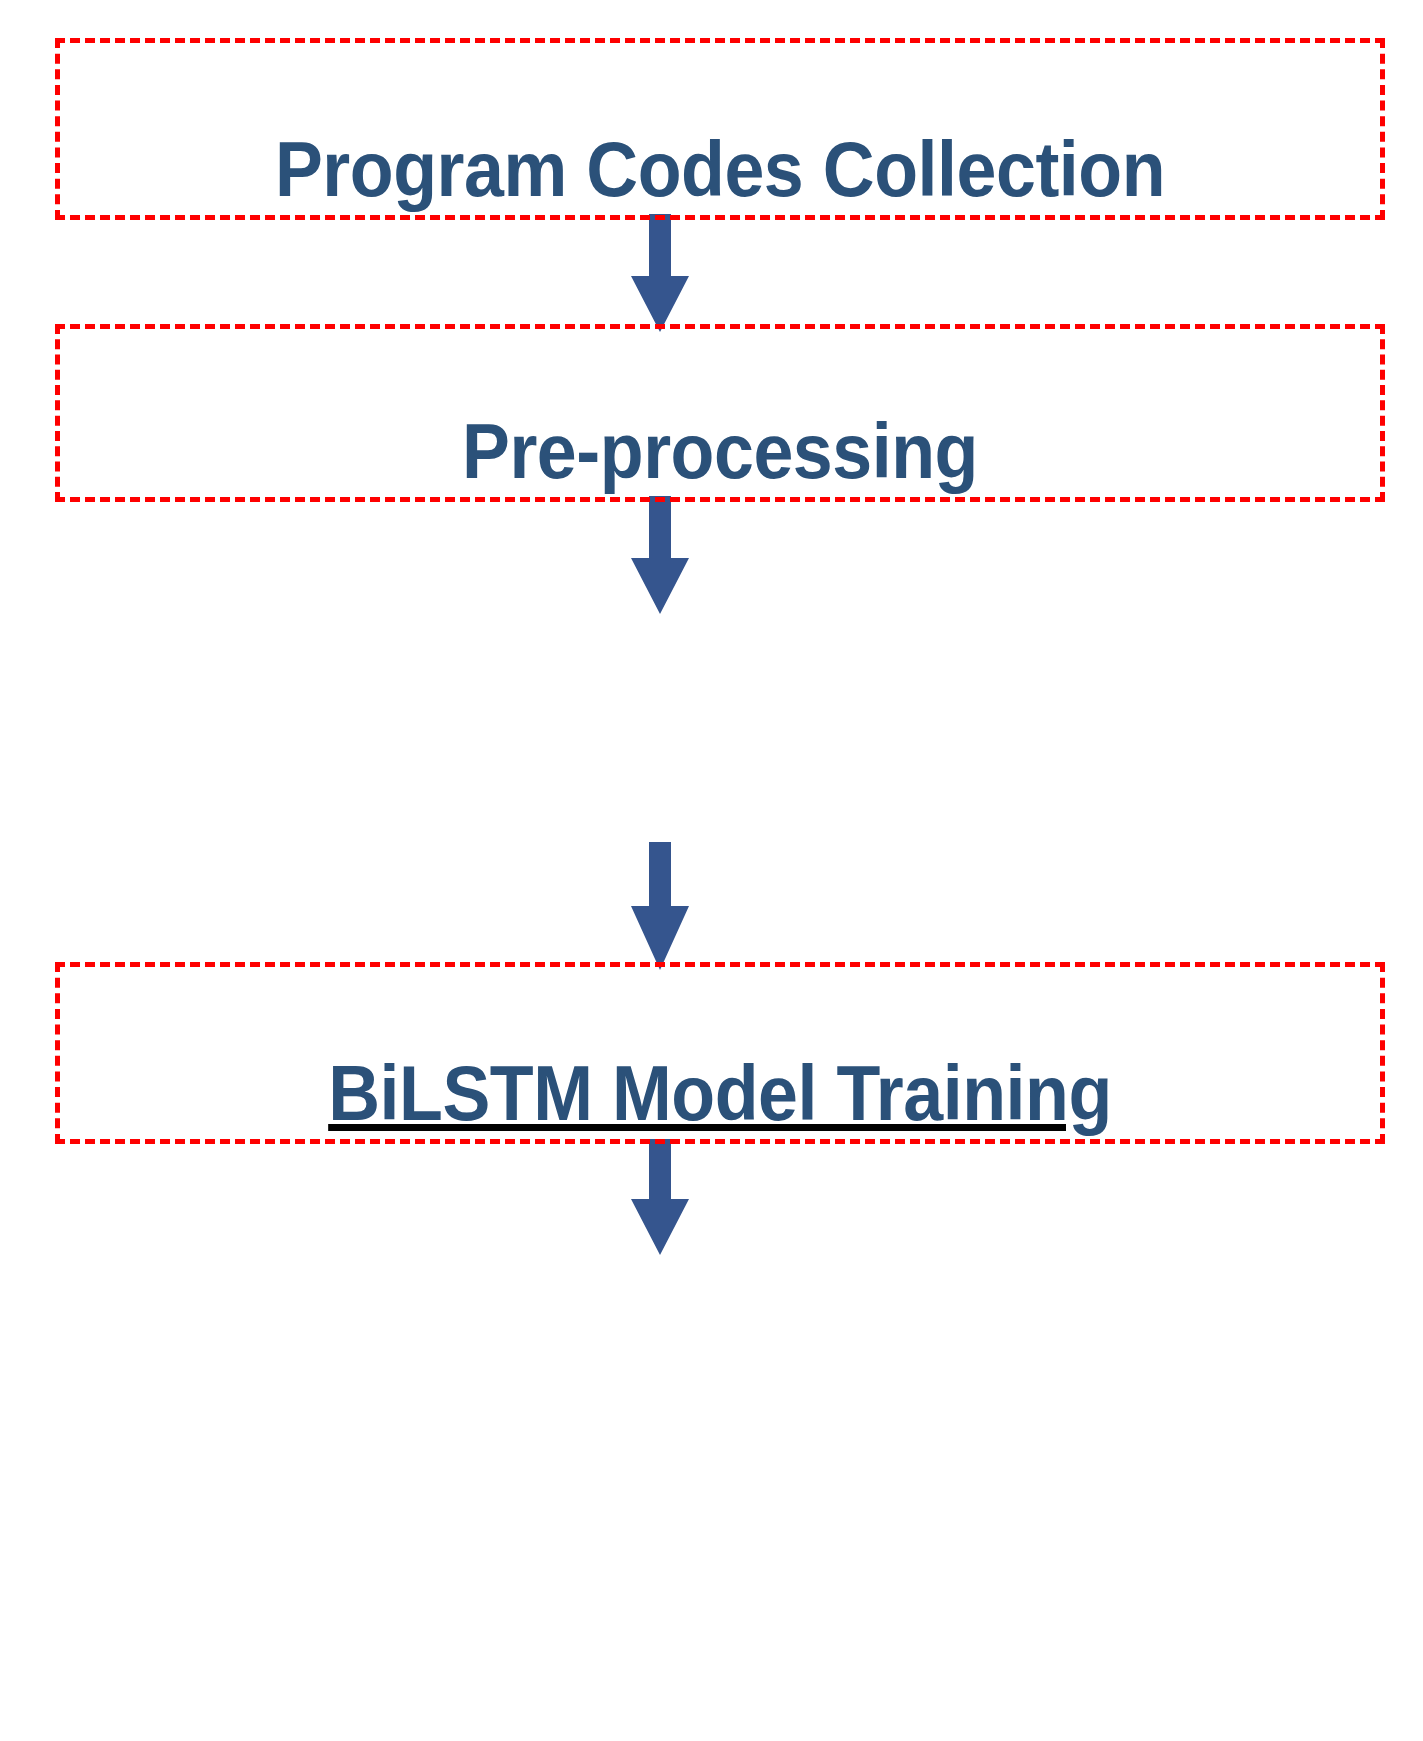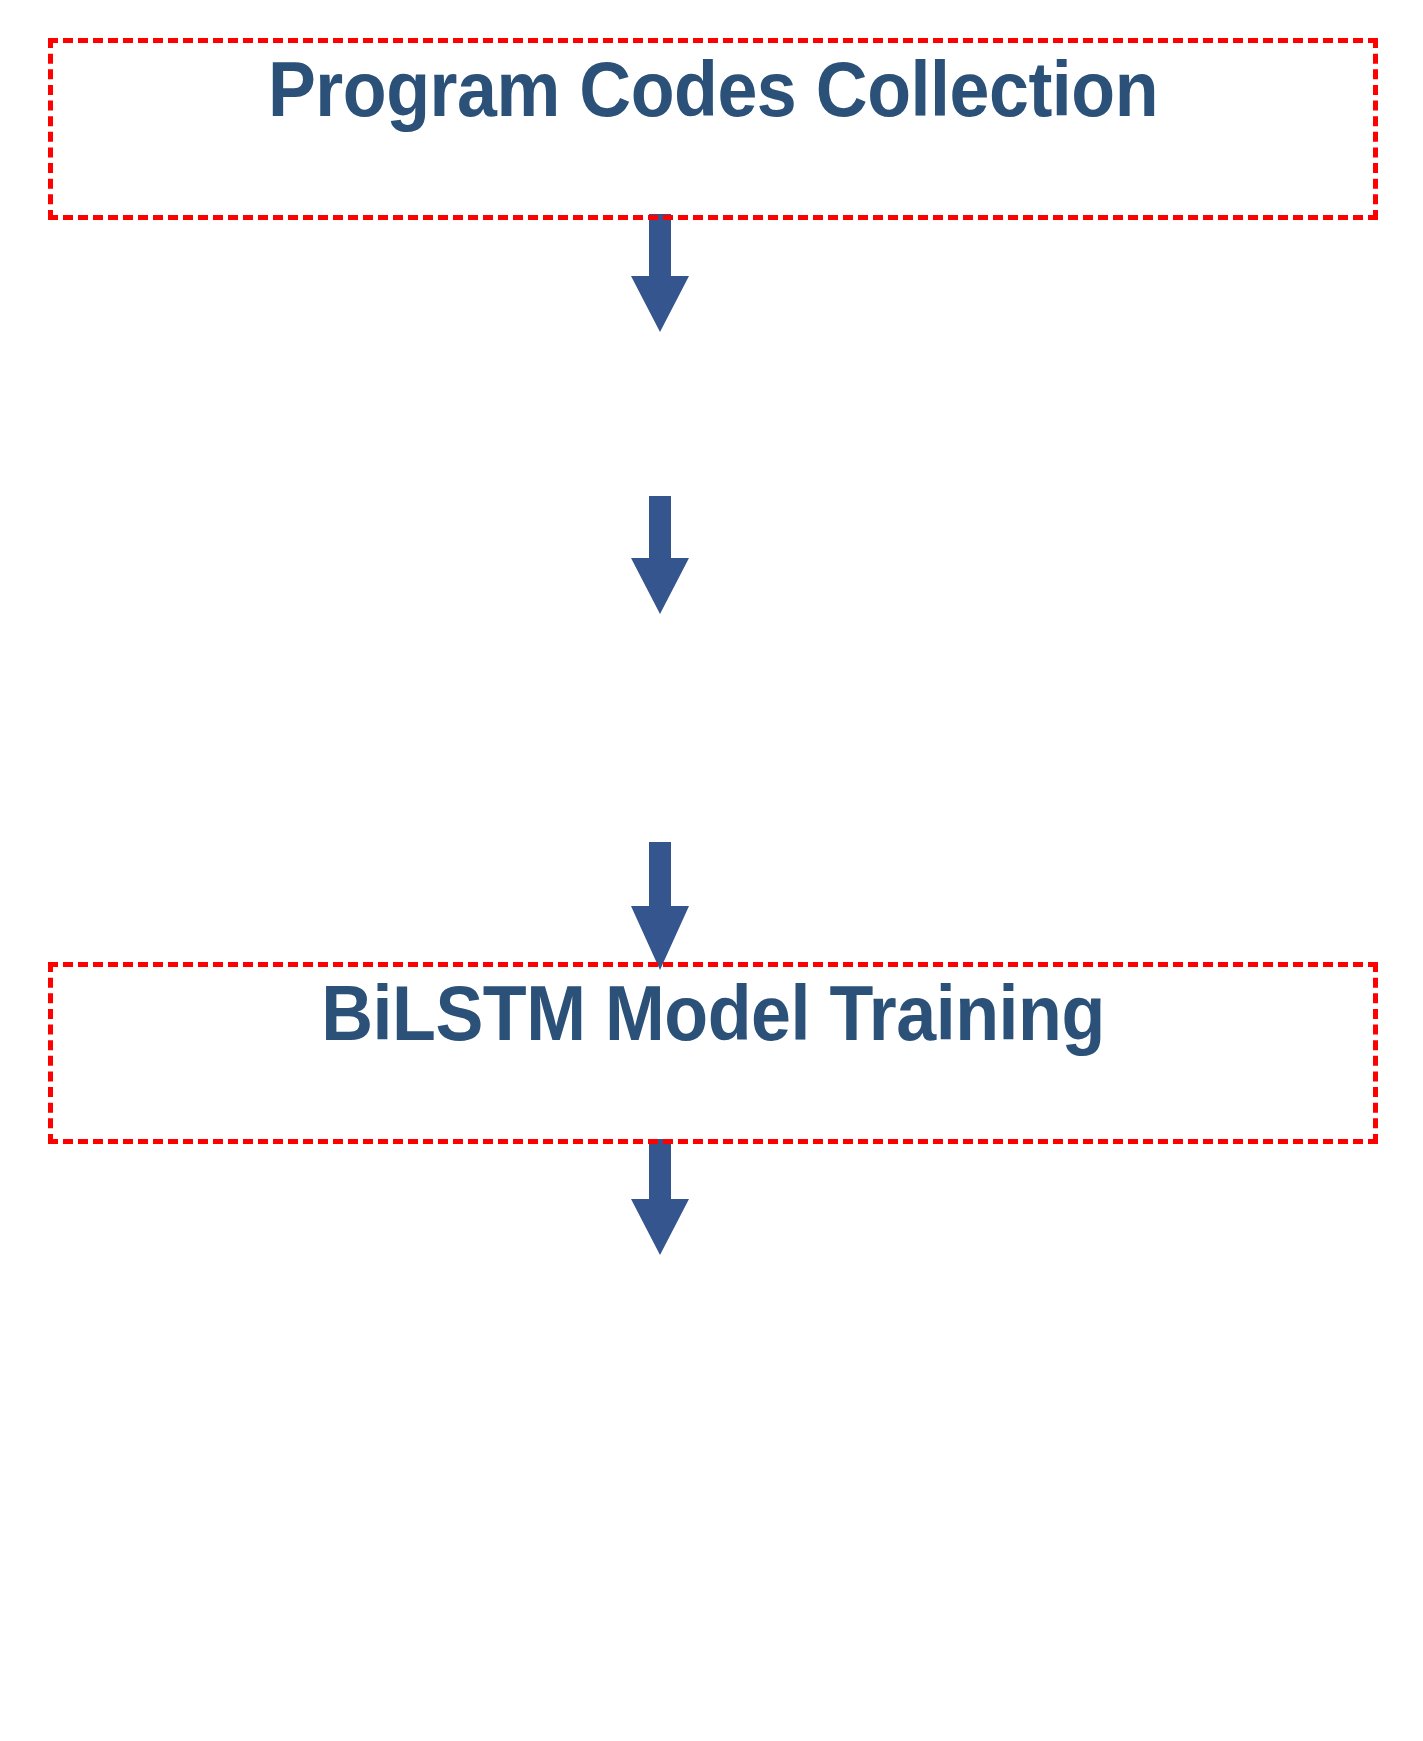--- a/index.html
+++ b/index.html
@@ -18,27 +18,27 @@
     position: relative;
     width: 1423px;
     height: 1741px;
     background: #ffffff;
     overflow: hidden;
   }
 
   
   .node {
     position: absolute;
-    left: 48px;
+    left: 55px;
     width: 1330px;
     box-sizing: border-box;
     border: 5px dashed #fe0000;
     background: transparent;
     display: flex;
-    align-items: flex-start;
+    align-items: flex-end;
     justify-content: center;
     z-index: 2;
   }
 
   .node-label {
     color: #2b5179;
     font-family: "Liberation Sans", sans-serif;
     font-weight: bold;
     font-size: 78px;
     line-height: 1.18;
@@ -49,21 +49,21 @@
     box-sizing: border-box;
     transform: scaleX(0.92);
     transform-origin: center center;
     white-space: pre-line;
   }
 
   
   #node-0 { top: 38px;   height: 182px; }
   #node-1 { top: 324px;  height: 178px; }
   #node-2 { top: 604px;  height: 243px; }
-  #node-3 { top: 962px;  height: 182px; }
+  #node-3 { top: 962px;  height: 182px; text-decoration: underline; }
   #node-4 { top: 1244px; height: 452px; }
 
   
   #node-2 .node-label { font-size: 76px; }
   #node-4 .node-label { font-size: 76px; }
 
   
   .arrow {
     position: absolute;
     left: 0;
@@ -86,20 +86,23 @@
   <div class="node" id="node-0">
     <div class="node-label">Program Codes Collection</div>
   </div>
 
   <div class="arrow" id="arrow-0">
     <svg width="1423" height="118" viewBox="0 0 1423 118" xmlns="http://www.w3.org/2000/svg">
       <polygon points="649,0 671,0 671,62 689,62 660,118 631,62 649,62" fill="#35558e"></polygon>
     </svg>
   </div>
 
+  <div class="node" id="node-1">
+    <div class="node-label">Pre-processing</div>
+  </div>
 
   <div class="arrow" id="arrow-1">
     <svg width="1423" height="118" viewBox="0 0 1423 118" xmlns="http://www.w3.org/2000/svg">
       <polygon points="649,0 671,0 671,62 689,62 660,118 631,62 649,62" fill="#35558e"></polygon>
     </svg>
   </div>
 
 
   <div class="arrow" id="arrow-2">
     <svg width="1423" height="128" viewBox="0 0 1423 128" xmlns="http://www.w3.org/2000/svg">

